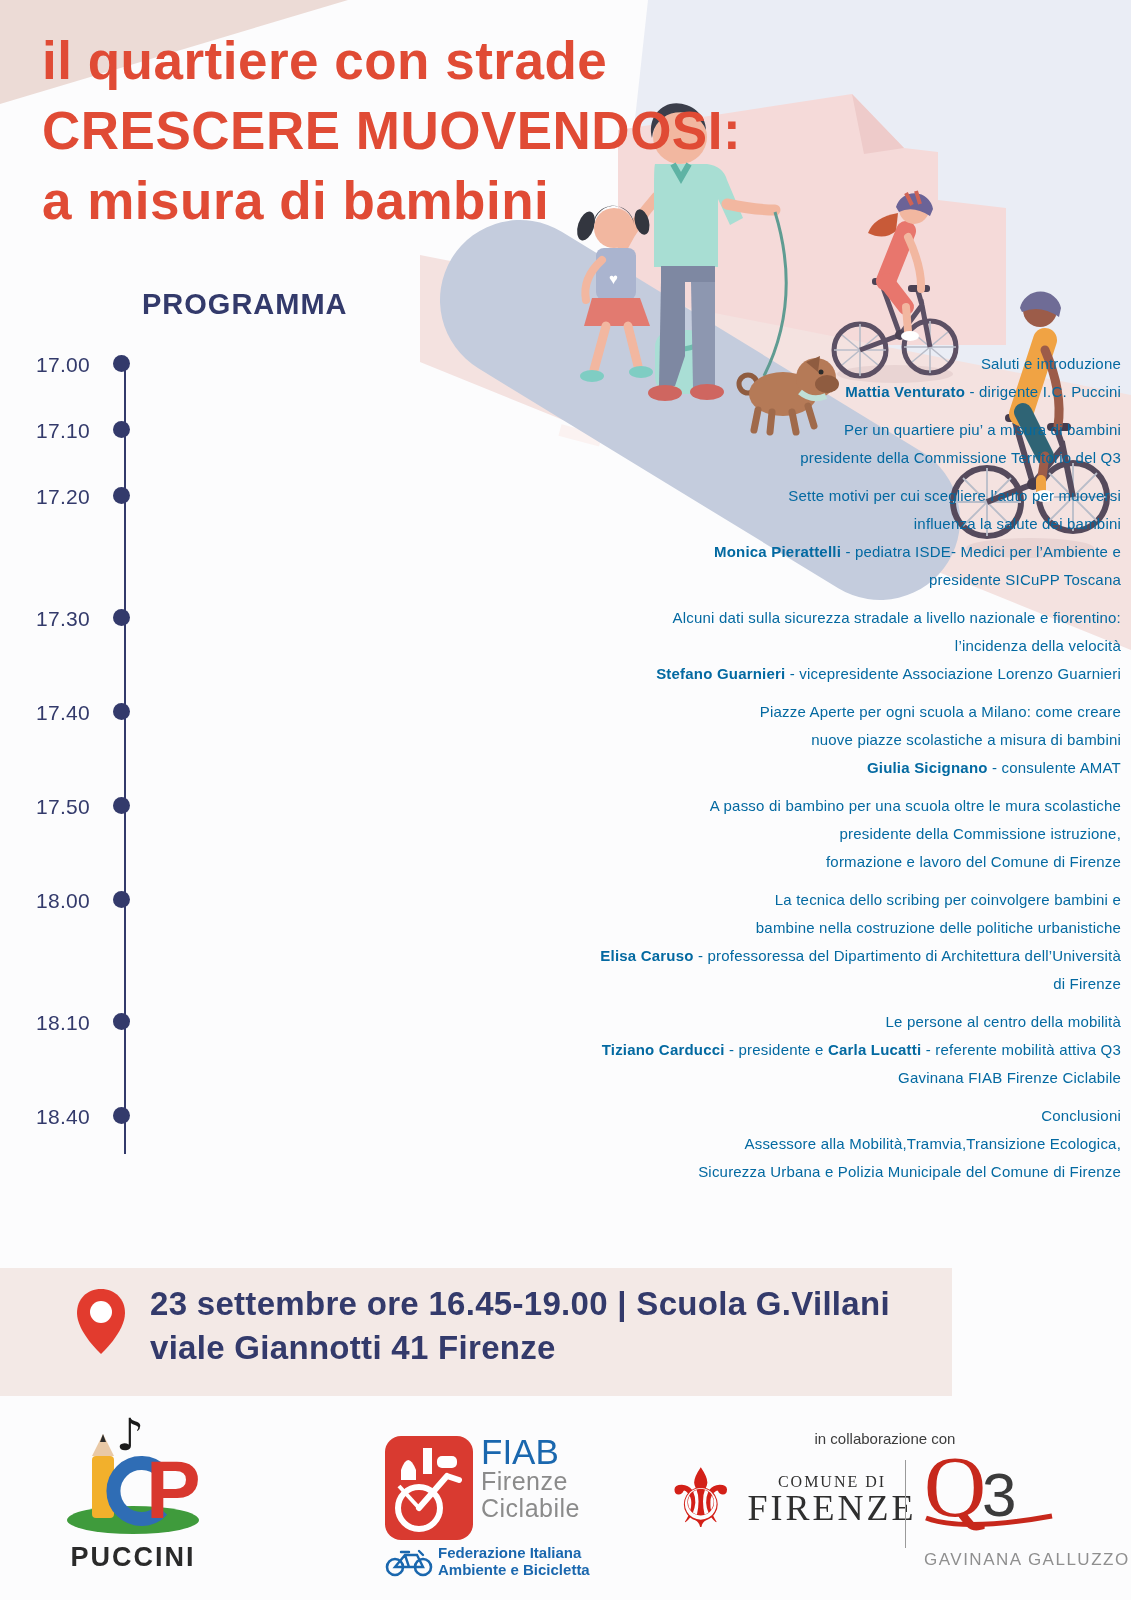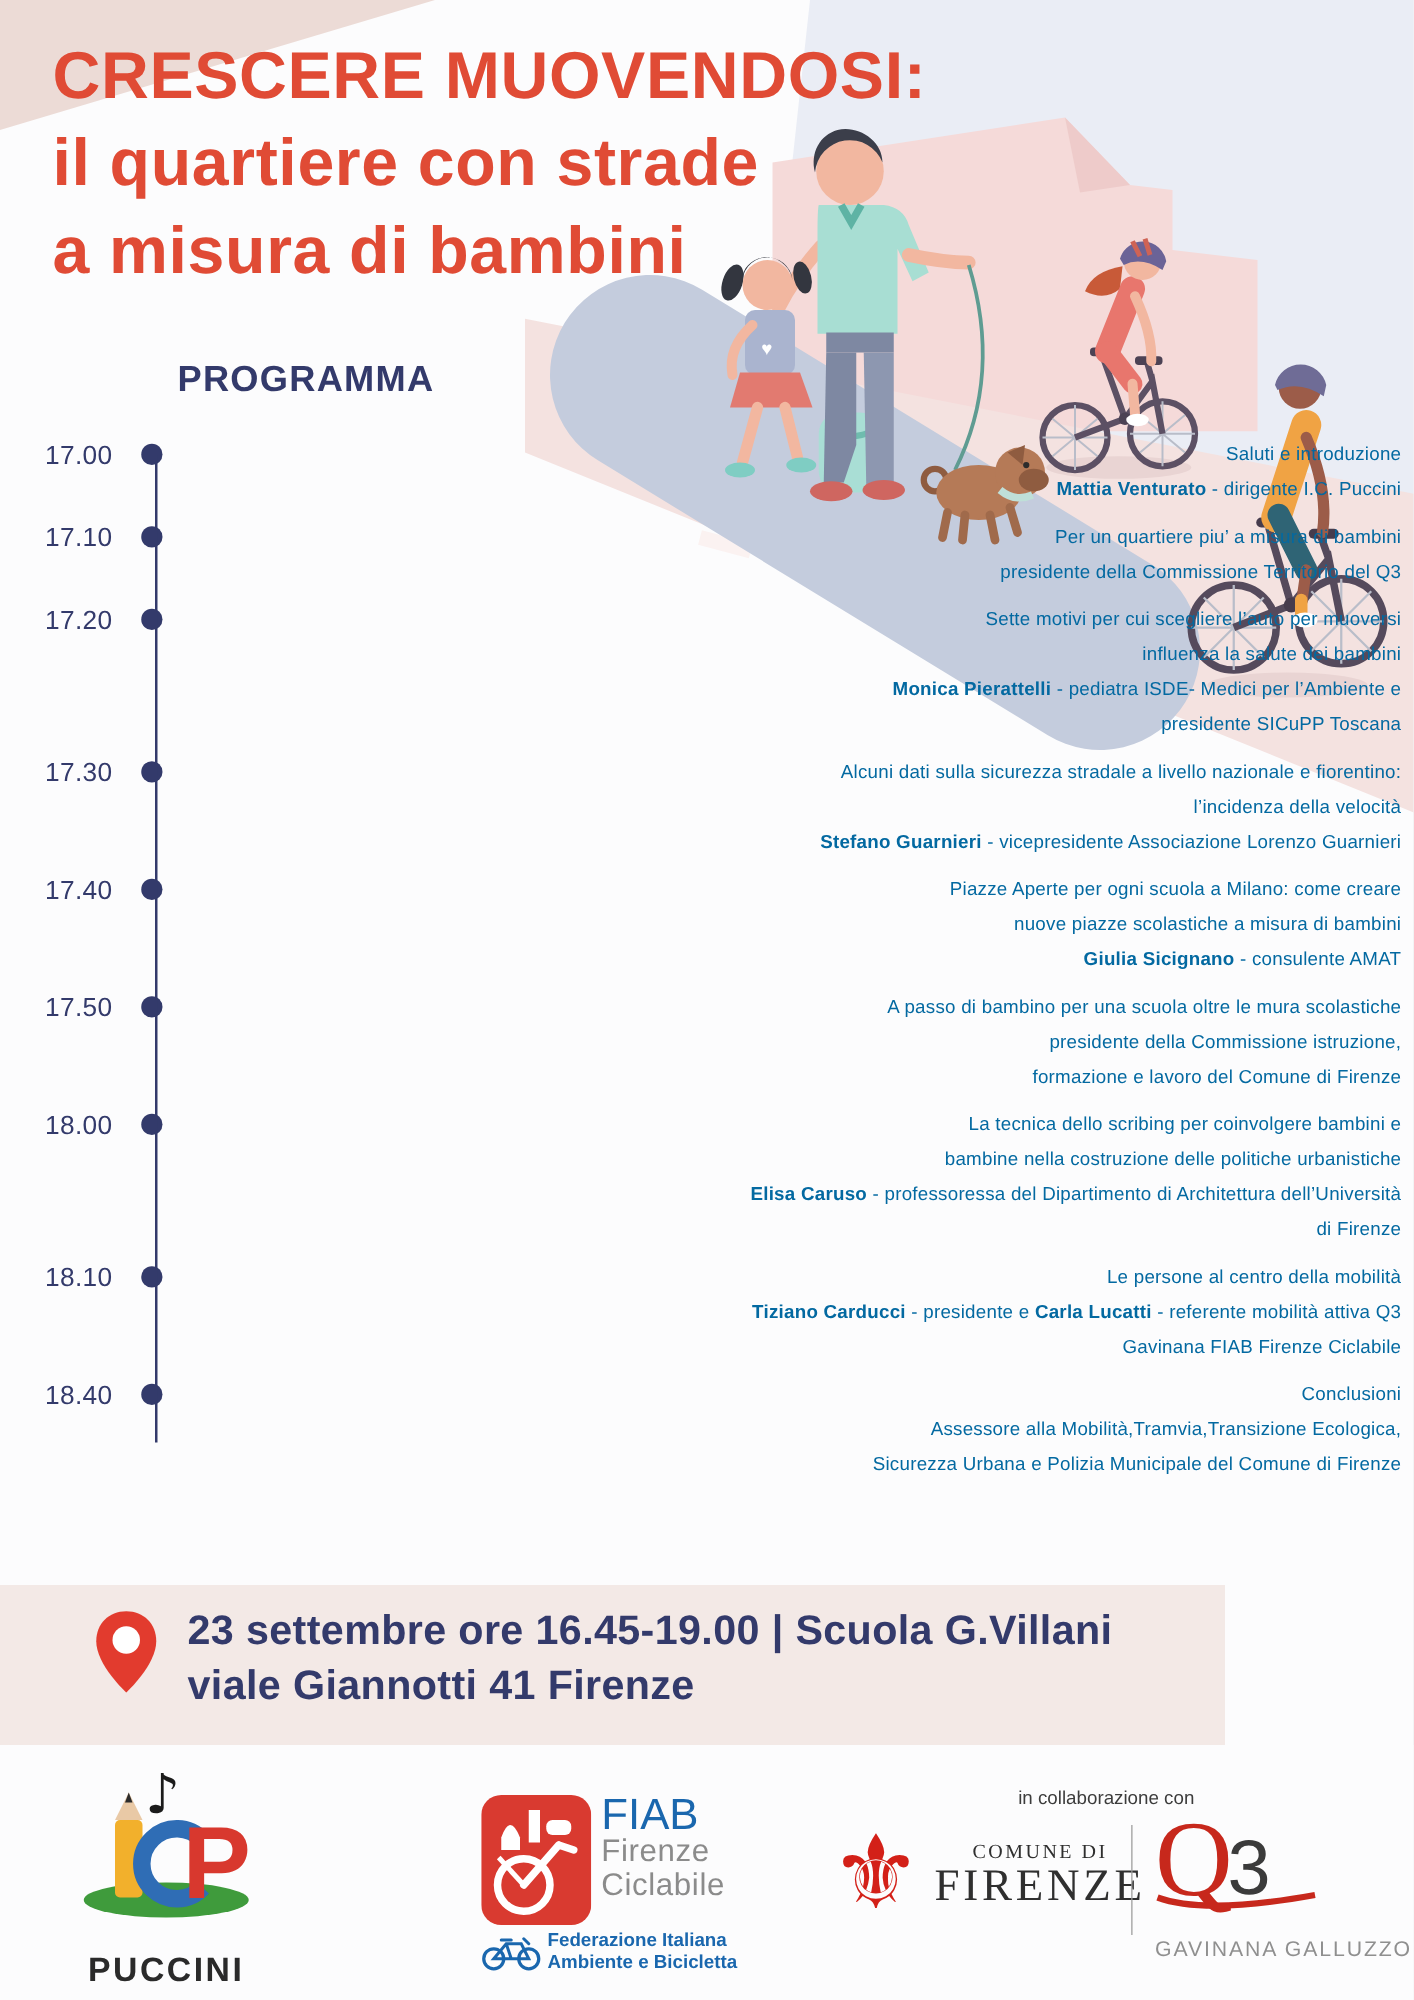--- a/index.html
+++ b/index.html
@@ -21,30 +21,30 @@
   }
   
   .program{position:absolute;left:0;top:350px;width:1085px;padding-left:36px;z-index:3;}
   .timeline-line{position:absolute;left:124px;width:2px;background:#333a6b;}
   .prog-item{display:grid;grid-template-columns:64px 46px 1fr;margin-bottom:10px;}
   .prog-time{color:#333a6b;font-size:21px;padding-top:3px;letter-spacing:.3px;}
   .prog-dot{width:17px;height:17px;border-radius:50%;background:#333a6b;margin-top:5px;margin-left:13px;}
   .prog-content{color:#0369a1;font-size:15px;line-height:28px;white-space:nowrap;letter-spacing:.2px;text-align:right;}
   .prog-content .bold{font-weight:700;}
   
-  .banner{position:absolute;left:0;top:1268px;width:952px;height:128px;background:#f3e9e6;z-index:2;padding-left:28px;}
+  .banner{position:absolute;left:0;top:1268px;width:952px;height:128px;background:#f3e9e6;z-index:2;}
   .banner .pin{position:absolute;left:76px;top:20px;}
   .banner-text{
     position:absolute;left:150px;top:14px;color:#333a6b;
     font-size:33px;font-weight:700;line-height:44px;letter-spacing:.3px;white-space:nowrap;
   }
   
   .footer{position:absolute;left:0;top:1396px;width:1131px;height:204px;background:#fcfcfd;z-index:2;}
   .logo-puccini{position:absolute;left:48px;top:18px;width:170px;text-align:center;}
-  .logo-puccini .label{margin-top:20px;color:#2a2a2a;font-size:27px;font-weight:700;letter-spacing:2px;}
+  .logo-puccini .label{margin-top:2px;color:#2a2a2a;font-size:27px;font-weight:700;letter-spacing:2px;}
   .logo-fiab{position:absolute;left:385px;top:40px;width:230px;}
   .fiab-top{display:flex;align-items:flex-start;}
   .fiab-name{color:#1a67ae;font-size:35px;font-weight:400;line-height:32px;margin-left:8px;}
   .fiab-line{color:#8b8b8b;font-size:25px;line-height:27px;margin-left:8px;letter-spacing:.5px;}
   .fiab-sub{display:flex;align-items:center;margin-top:4px;}
   .fiab-sub-text{color:#1a67ae;font-size:15px;font-weight:700;line-height:17px;margin-left:5px;}
   .collab-label{position:absolute;left:755px;top:34px;width:260px;text-align:center;color:#3c3c3c;font-size:15px;}
   .logo-comune{position:absolute;left:664px;top:62px;display:flex;align-items:center;}
   .fleur{font-family:"DejaVu Sans",sans-serif;color:#d32018;font-size:82px;line-height:82px;}
   .comune-text{margin-left:10px;color:#2f2f2f;text-align:center;}
@@ -163,22 +163,22 @@
       <path d="M75,46 a21,21 0 0 1 41,0 l-2,9 q-19,-13 -37,-5 z" fill="#6f6c96"></path>
       <path d="M100,88 Q118,130 113,164" stroke="#9c5c49" stroke-width="9" stroke-linecap="round" fill="none"></path>
       <path d="M78,150 L100,194" stroke="#2f6475" stroke-width="18" stroke-linecap="round" fill="none"></path>
       <path d="M100,194 L96,222" stroke="#9c5c49" stroke-width="9" stroke-linecap="round" fill="none"></path>
       <path d="M96,218 L96,228" stroke="#f0a344" stroke-width="10" stroke-linecap="round"></path>
       <ellipse cx="99" cy="234" rx="10" ry="6" fill="#ffffff"></ellipse>
     </g>
   </svg>
 
   <div class="title">
+    <div>il quartiere con strade</div>
     <div>CRESCERE MUOVENDOSI:</div>
-    <div>il quartiere con strade</div>
     <div>a misura di bambini</div>
   </div>
 
   <div class="section-heading">PROGRAMMA</div>
 
   <div class="program">
     <div class="timeline-line" style="top: 14px; height: 790px;"></div>
 
     <div class="prog-item">
       <div class="prog-time">17.00</div>

